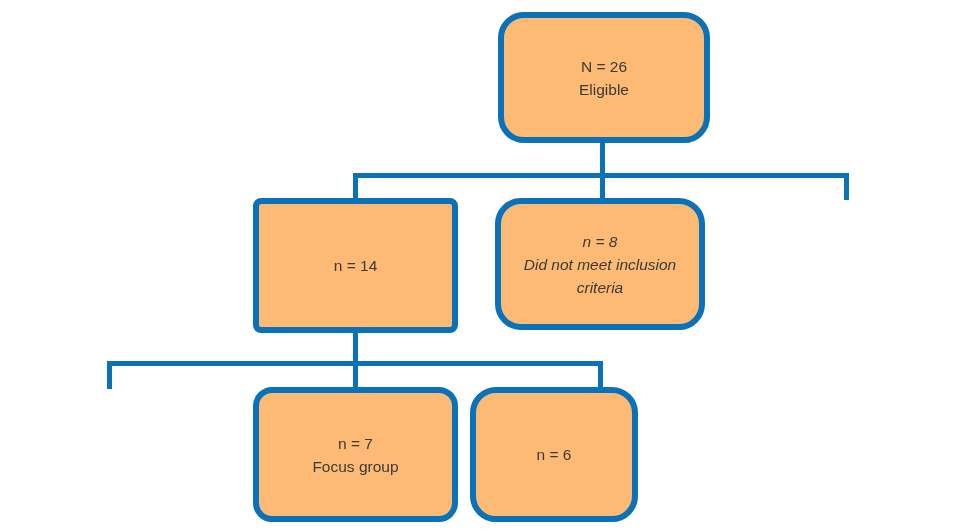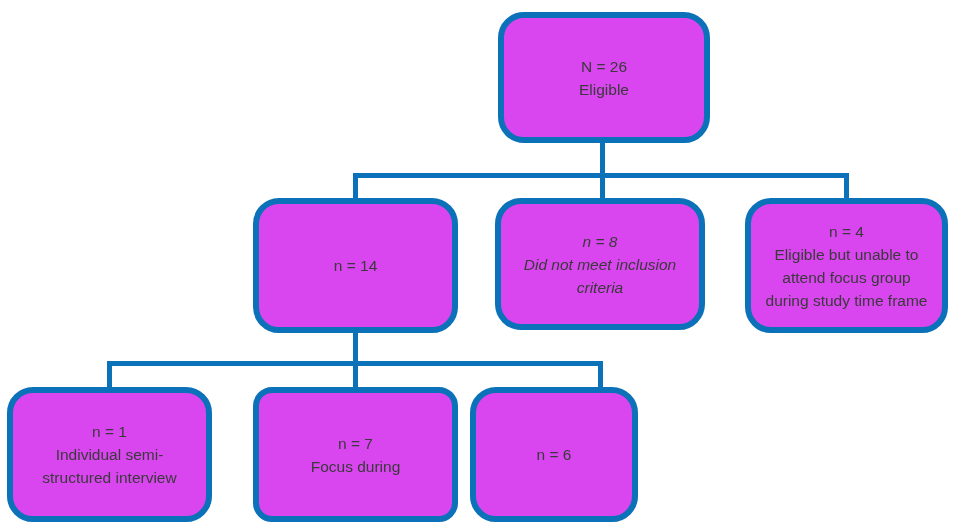--- a/index.html
+++ b/index.html
@@ -11,21 +11,21 @@
     position: relative;
     width: 961px;
     height: 531px;
     background: #ffffff;
     font-family: "Liberation Sans", "DejaVu Sans", sans-serif;
     overflow: hidden;
   }
   .node {
     position: absolute;
     box-sizing: border-box;
-    background: #d946ef;
+    background: #fdba74;
     border: 6px solid var(--accent, #0B71B8);
     border-radius: 26px;
     display: flex;
     flex-direction: column;
     align-items: center;
     justify-content: center;
     text-align: center;
     color: #3a3a3a;
     font-size: 15.5px;
     line-height: 23px;
@@ -33,21 +33,21 @@
     z-index: 2;
   }
   .node .count { white-space: nowrap; }
   .conn {
     position: absolute;
     background: var(--accent, #0B71B8);
     z-index: 1;
   }
   
   .box-recruited  { left: 498px; top: 12px;  width: 212px; height: 131px; }
-  .box-eligible   { left: 253px; top: 198px; width: 205px; height: 135px; }
+  .box-eligible   { left: 253px; top: 198px; width: 205px; height: 135px; border-radius: 8px; }
   .box-criteria   { left: 495px; top: 198px; width: 210px; height: 132px; font-style: italic; }
   .box-unable     { left: 745px; top: 198px; width: 203px; height: 135px; }
   .box-interview  { left: 7px;   top: 387px; width: 205px; height: 135px; }
   .box-focus      { left: 253px; top: 387px; width: 205px; height: 135px; border-radius: 19px; }
   .box-noattend   { left: 470px; top: 387px; width: 168px; height: 135px; }
   
   .c-top-vert     { left: 600px; top: 140px; width: 5px;   height: 38px; }
   .c-top-horiz    { left: 353px; top: 173px; width: 496px; height: 5px;  }
   .c-stub-left    { left: 353px; top: 173px; width: 5px;   height: 27px; }
   .c-stub-mid     { left: 600px; top: 173px; width: 5px;   height: 27px; }
@@ -81,32 +81,24 @@
 
   <div class="node box-eligible">
     <div class="count">n = 14</div>
   </div>
 
   <div class="node box-criteria">
     <div class="count">n = 8</div>
     <div class="label">Did not meet inclusion criteria</div>
   </div>
 
-  <div class="node box-unable">
-    <div class="count">n = 4</div>
-    <div class="label">Eligible but unable to attend  focus group during study time frame</div>
-  </div>
 
-  <div class="node box-interview">
-    <div class="count">n = 1</div>
-    <div class="label">Individual semi-structured interview</div>
-  </div>
 
   <div class="node box-focus">
     <div class="count">n = 7</div>
-    <div class="label">Focus during</div>
+    <div class="label">Focus group</div>
   </div>
 
   <div class="node box-noattend">
     <div class="count">n = 6</div>
   </div>
 
 </div>
 
 </body></html>

